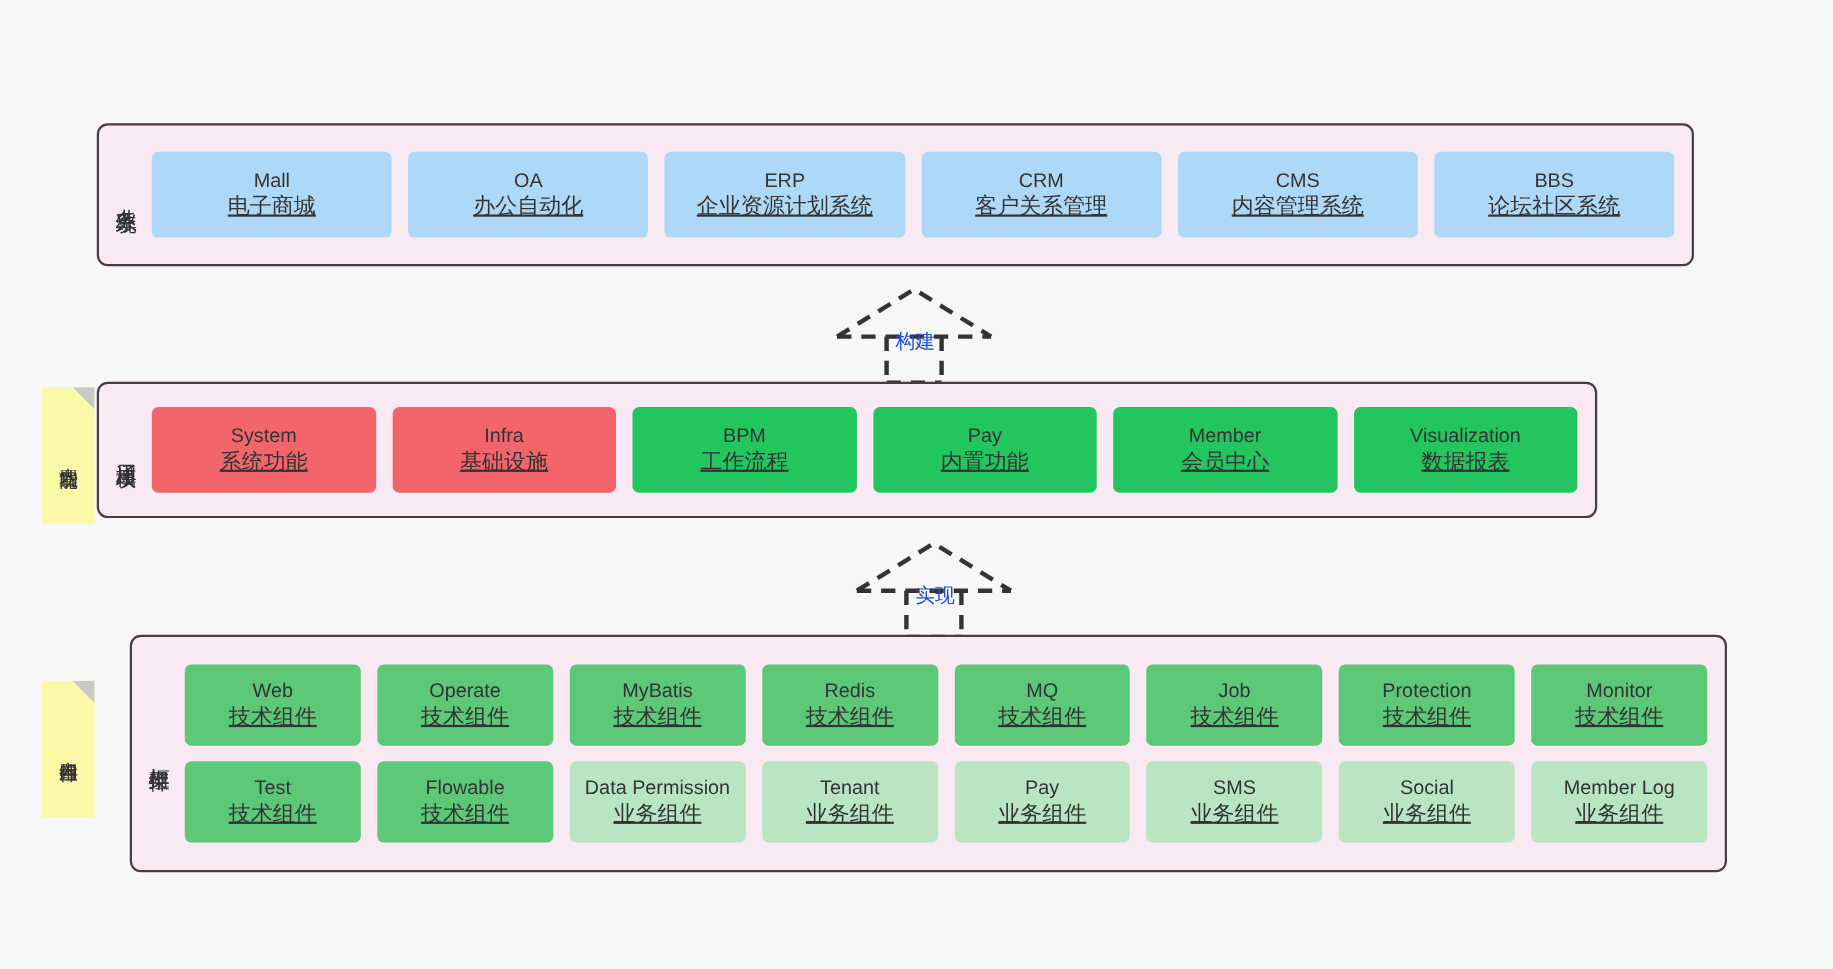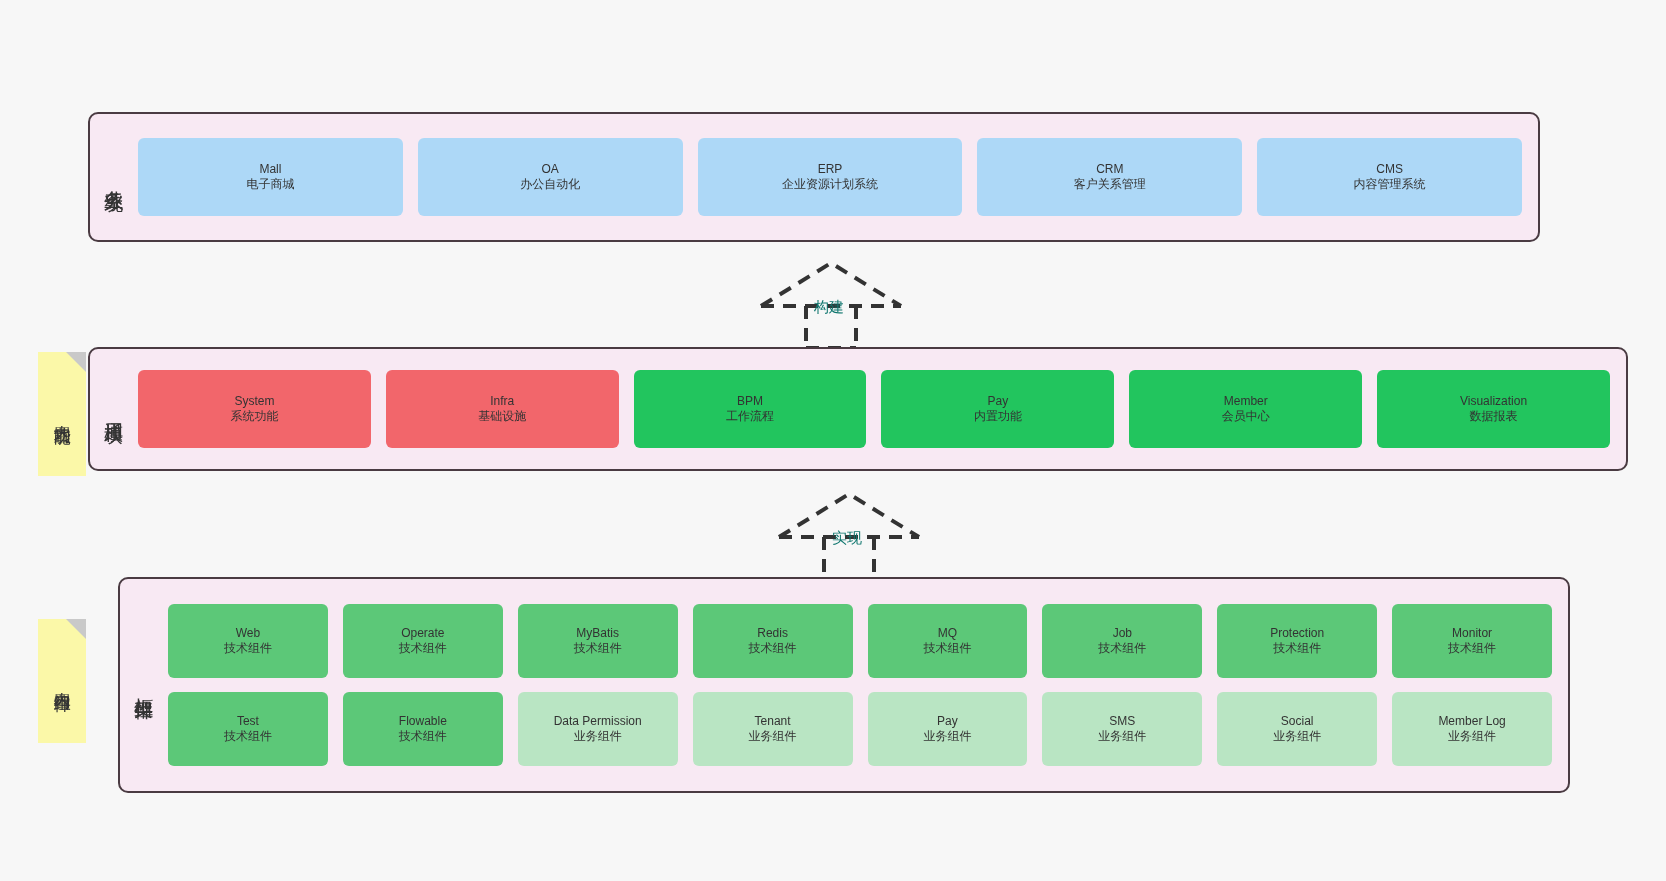--- a/index.html
+++ b/index.html
@@ -71,22 +71,22 @@
     border-radius: 6px;
     display: flex;
     flex-direction: column;
     align-items: center;
     justify-content: center;
     text-align: center;
     line-height: 1.28;
     padding: 6px 4px;
     color: #333333;
   }
-  .card .t1 { font-size: 12px; }
-  .card .t2 { font-size: 12px; }
+  .card .t1 { font-size: 18px; }
+  .card .t2 { font-size: 20px; text-decoration: underline; }
 
   .h-tall { height: 78px; }
   .h-short { height: 74px; }
 
   .c-blue       { background: #add8f7; }
   .c-red        { background: #f2666b; }
   .c-pink       { background: #22c55e; }
   .c-green      { background: #5cc878; }
   .c-greenlight { background: #b9e5c3; }
 
@@ -117,22 +117,22 @@
     border-left: 20px solid transparent;
   }
 
   
   .connector {
     position: absolute;
   }
   .connector svg { display: block; overflow: visible; }
   .connector .conn-label {
     position: absolute;
-    font-size: 15px;
-    color: #0f766e;
+    font-size: 18px;
+    color: #1d4ed8;
     background: transparent;
     white-space: nowrap;
     pointer-events: none;
   }
 </style>
 </head>
 <body>
 
 <div class="canvas">
 
@@ -152,20 +152,24 @@
           <span class="t1">ERP</span>
           <span class="t2">企业资源计划系统</span>
         </div>
         <div class="card c-blue h-tall">
           <span class="t1">CRM</span>
           <span class="t2">客户关系管理</span>
         </div>
         <div class="card c-blue h-tall">
           <span class="t1">CMS</span>
           <span class="t2">内容管理系统</span>
+        </div>
+        <div class="card c-blue h-tall">
+          <span class="t1">BBS</span>
+          <span class="t2">论坛社区系统</span>
         </div>
       </div>
     </div>
   </div>
 
   <div class="connector" id="conn-build" style="left:756px; top:258px; width:150px; height:92px;">
     <svg width="150" height="92" viewBox="0 0 150 92">
 
       <path d="M 5 48 L 75 5 L 145 48" fill="none" stroke="#333333" stroke-width="4" stroke-dasharray="13 9" stroke-linecap="butt"></path>
       <path d="M 5 48 L 145 48" fill="none" stroke="#333333" stroke-width="4" stroke-dasharray="13 9"></path>
@@ -175,21 +179,21 @@
       <path d="M 50 90 L 100 90" fill="none" stroke="#333333" stroke-width="4" stroke-dasharray="13 9"></path>
     </svg>
     <span class="conn-label" style="left:58px; top:40px;">构建</span>
   </div>
 
   <div class="sticky" style="left:38px; top:352px; width:48px; height:124px;">
     <span class="fold"></span>
     <span>内置功能</span>
   </div>
 
-  <div class="layer" id="layer-common" style="left:88px; top:347px; width:1540px; height:124px;">
+  <div class="layer" id="layer-common" style="left:88px; top:347px; width:1364px; height:124px;">
     <div class="layer-label">通用模块</div>
     <div class="layer-body">
       <div class="row">
         <div class="card c-red h-tall">
           <span class="t1">System</span>
           <span class="t2">系统功能</span>
         </div>
         <div class="card c-red h-tall">
           <span class="t1">Infra</span>
           <span class="t2">基础设施</span>

